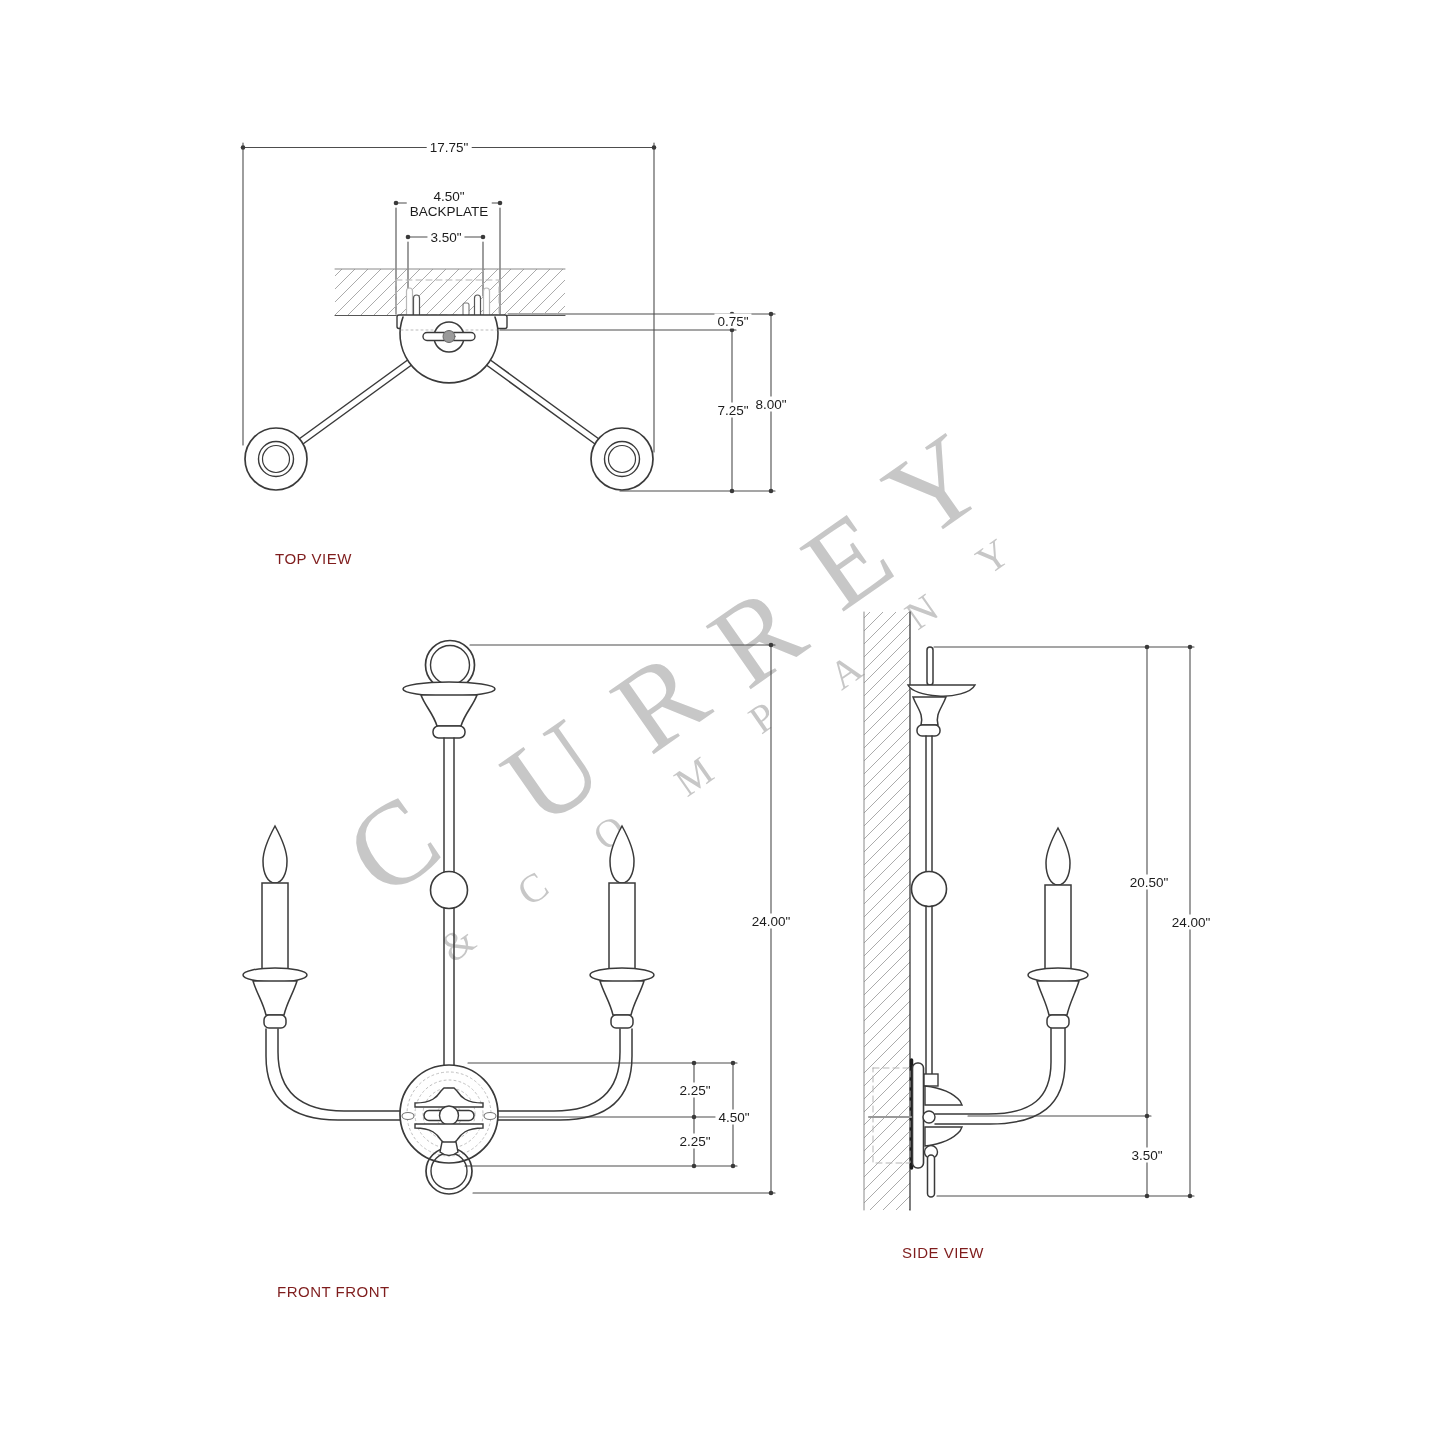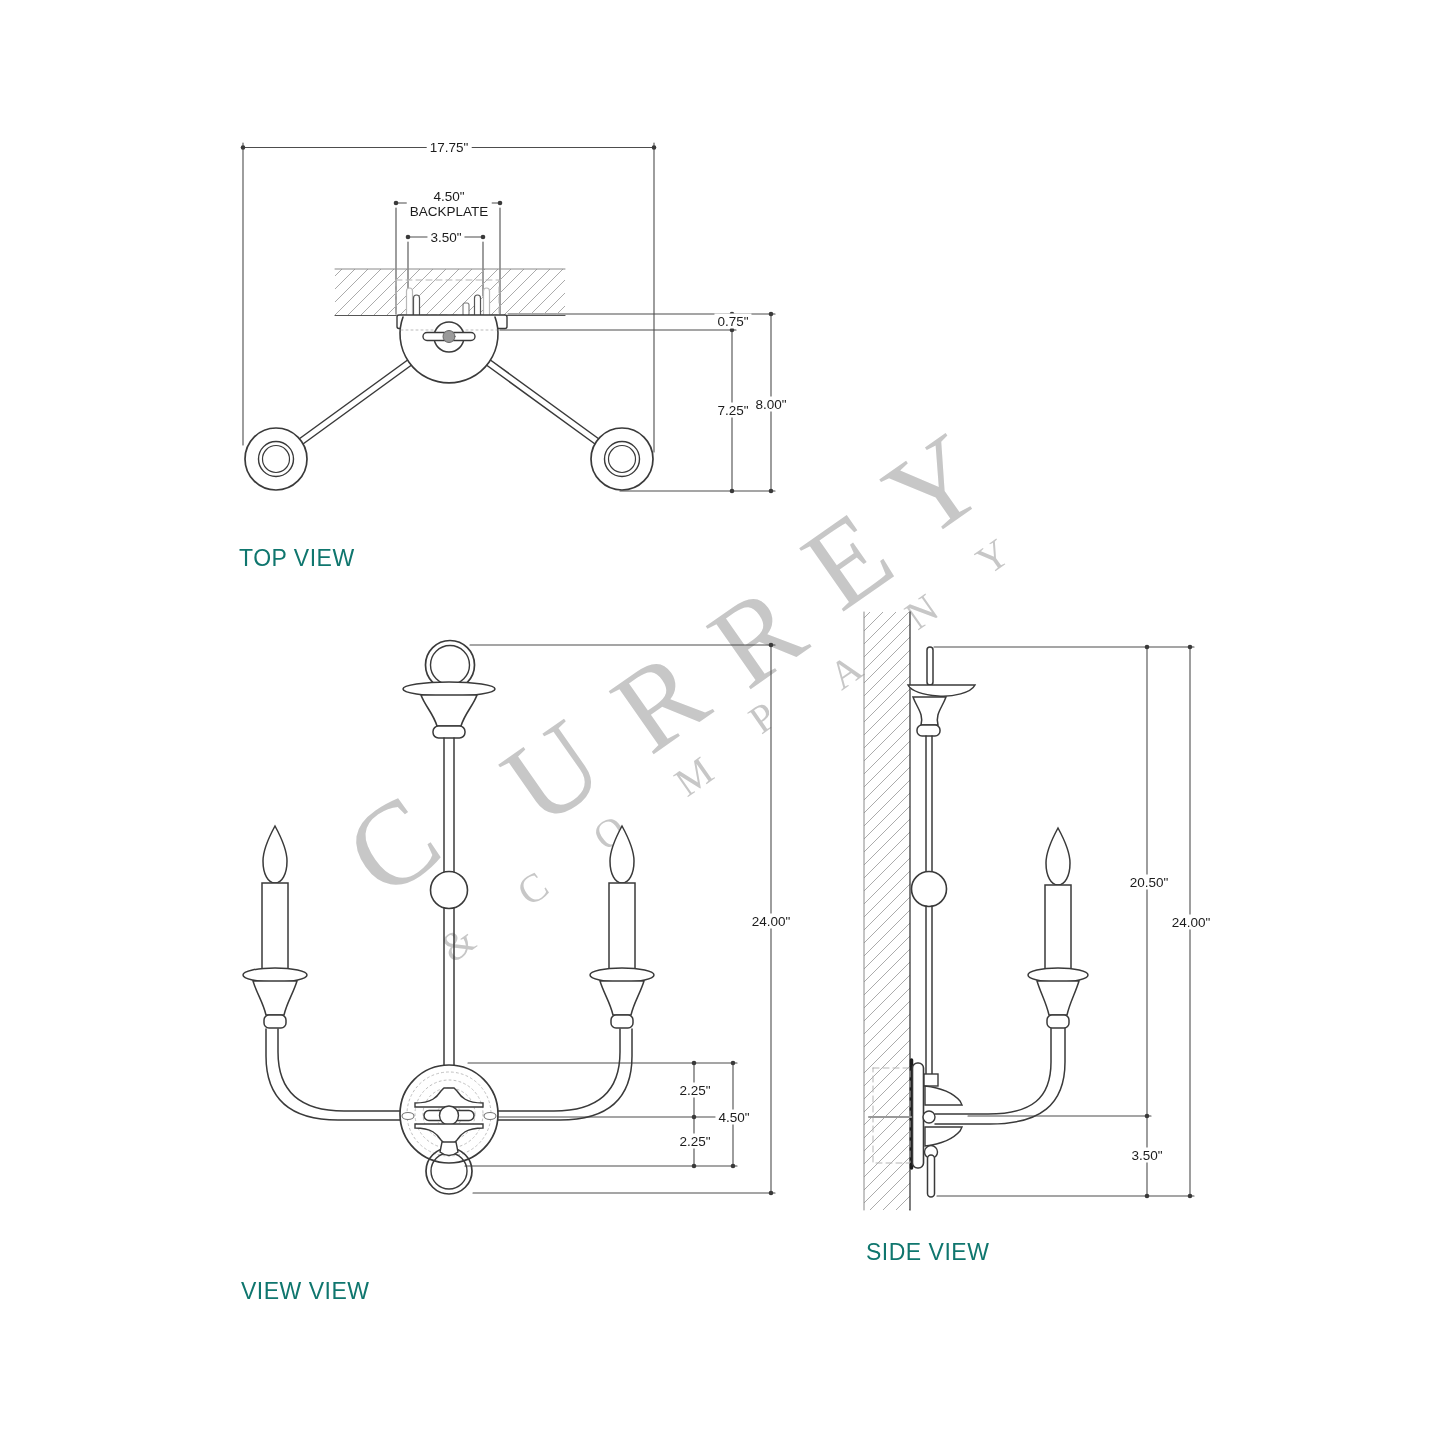--- a/index.html
+++ b/index.html
@@ -8,22 +8,22 @@
   .wm-layer{position:absolute;inset:0;z-index:1;}
   .wm-letter{position:absolute;transform:translate(-50%,-50%) rotate(-35deg);
              font-family:"Liberation Serif",serif;color:#c7c7c7;line-height:1;user-select:none;}
   .wm-large{font-size:118px;}
   .wm-small{font-size:40px;}
   svg.drawing{position:absolute;left:0;top:0;z-index:2;}
   .labels{position:absolute;inset:0;z-index:3;}
   .dim{position:absolute;transform:translate(-50%,-50%);font-size:13.5px;color:#1c1c1c;
        background:#fff;padding:0 3px;white-space:nowrap;line-height:15px;}
   .dim-stack{display:flex;flex-direction:column;align-items:center;}
-  .view-label{position:absolute;transform:translateY(-50%);font-size:23px;color:#0f766e;
-              letter-spacing:.5px;white-space:nowrap;}
+  .view-label{position:absolute;transform:translateY(-50%);font-size:15px;color:#7f1d1d;
+              letter-spacing:.5px;white-space:nowrap;margin-left:36px;}
 </style>
 </head>
 <body>
 
 <div class="canvas">
 
   <div class="wm-layer">
     <div>
         <span class="wm-letter wm-large" style="left: 393px; top: 846px; color: rgb(199, 199, 199);">C</span>
         <span class="wm-letter wm-large" style="left: 553px; top: 773px; color: rgb(199, 199, 199);">U</span>
@@ -278,21 +278,21 @@
     <div class="dim" style="left:446px;top:237px">3.50"</div>
     <div class="dim" style="left:733px;top:321px">0.75"</div>
     <div class="dim" style="left:733px;top:410px">7.25"</div>
     <div class="dim" style="left:771px;top:404px">8.00"</div>
     <div class="view-label" style="left:239px;top:558px">TOP VIEW</div>
 
     <div class="dim" style="left:771px;top:921px">24.00"</div>
     <div class="dim" style="left:695px;top:1090px">2.25"</div>
     <div class="dim" style="left:734px;top:1117px">4.50"</div>
     <div class="dim" style="left:695px;top:1141px">2.25"</div>
-    <div class="view-label" style="left:241px;top:1291px">VIEW VIEW</div>
+    <div class="view-label" style="left:241px;top:1291px">FRONT FRONT</div>
 
     <div class="dim" style="left:1149px;top:882px">20.50"</div>
     <div class="dim" style="left:1191px;top:922px">24.00"</div>
     <div class="dim" style="left:1147px;top:1155px">3.50"</div>
     <div class="view-label" style="left:866px;top:1252px">SIDE VIEW</div>
   </div>
 
 </div>
 
 </body></html>

